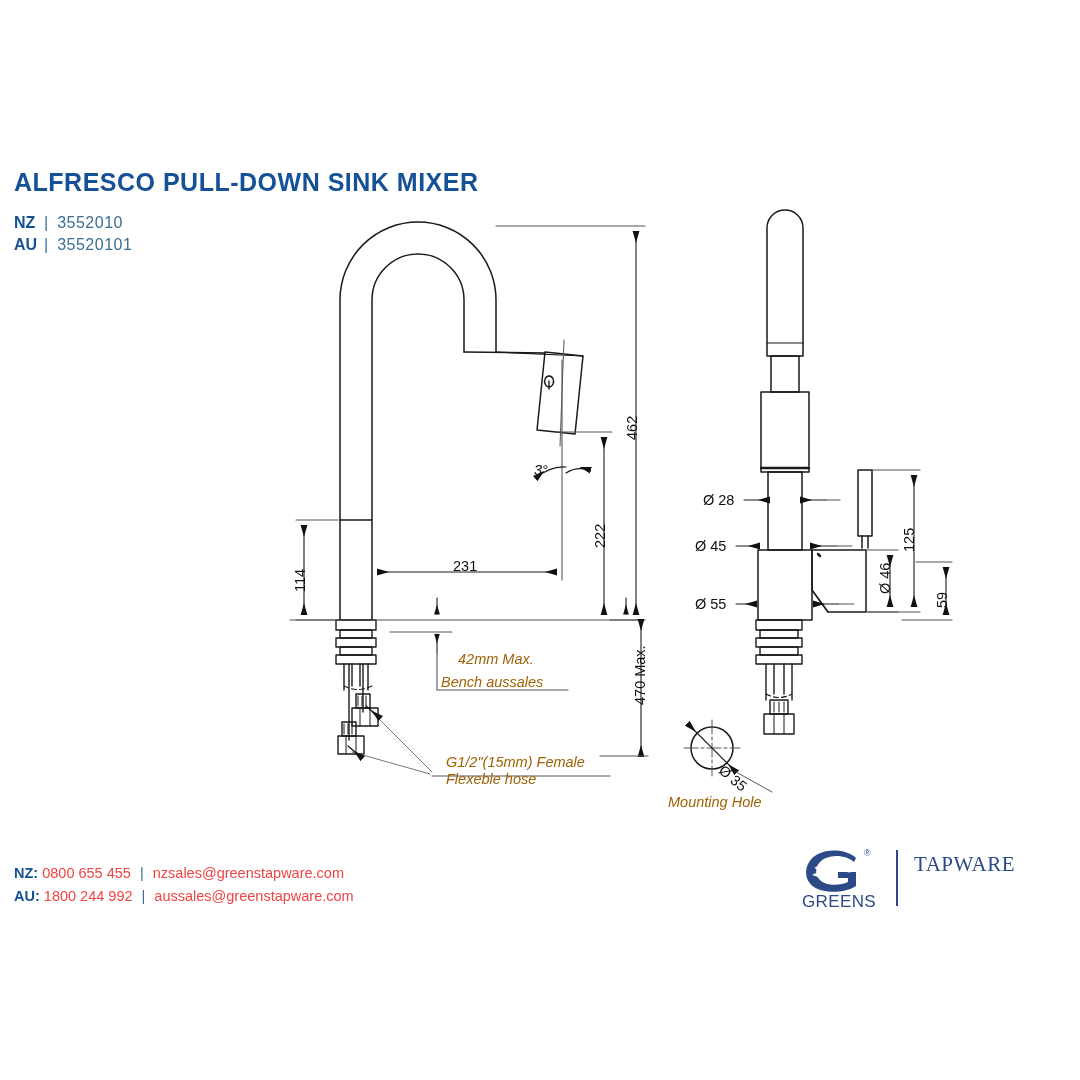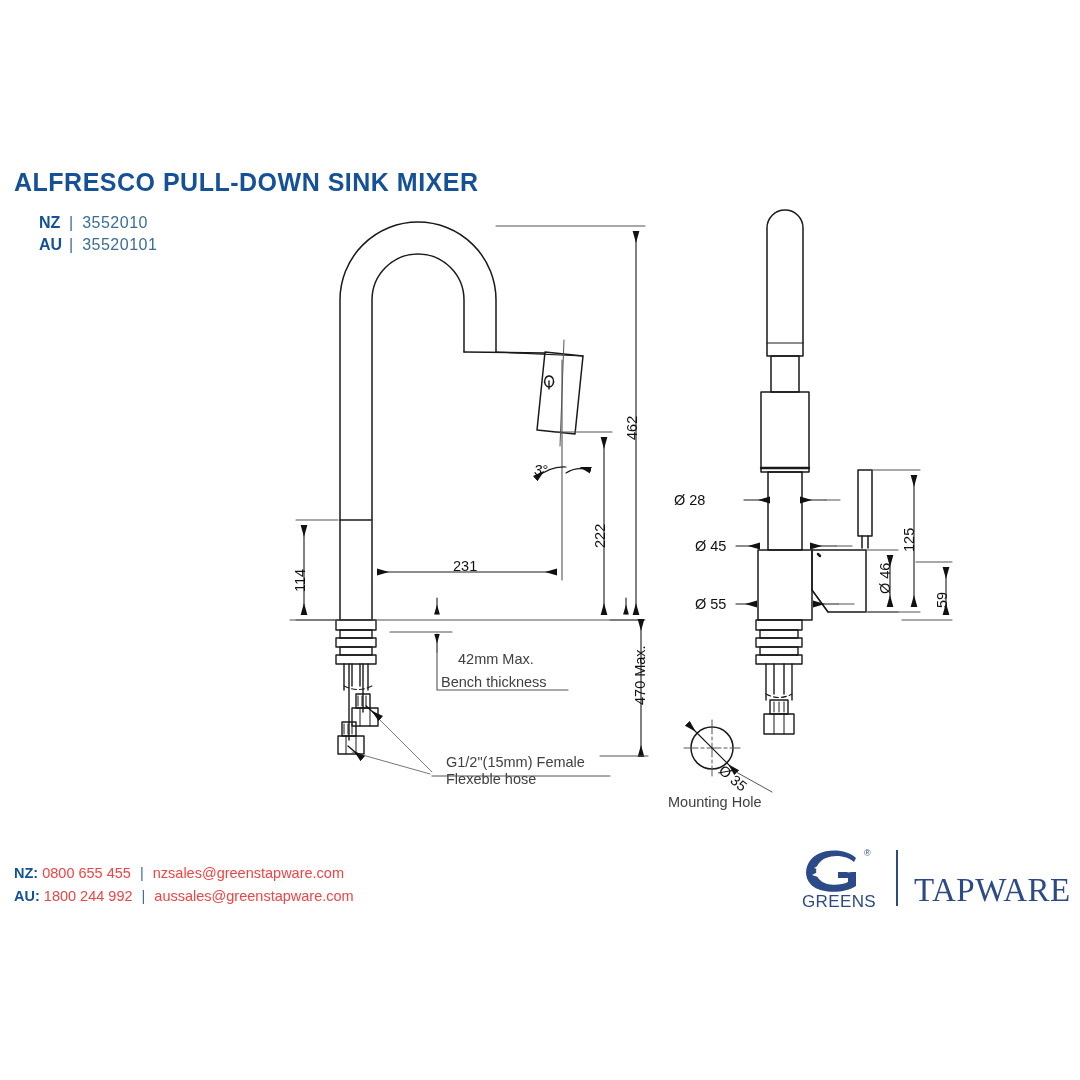--- a/index.html
+++ b/index.html
@@ -9,50 +9,50 @@
     overflow:hidden;position:relative;
   }
   #stage{position:absolute;inset:0;width:1080px;height:1080px;}
 
   
   .page-title{
     position:absolute;left:14px;top:168px;
     font-size:25px;font-weight:bold;letter-spacing:0.5px;
     color:#155197;white-space:nowrap;
   }
-  .codes{position:absolute;left:14px;top:212px;font-size:16px;line-height:22px;margin-left:25px;}
+  .codes{position:absolute;left:14px;top:212px;font-size:16px;line-height:22px;}
   .code-row{display:flex;align-items:baseline;white-space:nowrap;}
   .code-region{font-weight:bold;color:#155197;width:30px;display:inline-block;}
   .code-sep{color:#3A6E94;margin:0 9px 0 0;}
   .code-num{color:#3A6E94;letter-spacing:0.5px;text-align:center;}
 
   
   .footer-contact{position:absolute;left:14px;top:862px;font-size:14.5px;line-height:23px;}
   .fc-row{white-space:nowrap;}
   .fc-label{font-weight:bold;color:#155197;}
   .fc-text{color:#ef4444;}
   .fc-bar{color:#3A6E94;margin:0 5px;}
 
   .logo-wrap{position:absolute;left:800px;top:848px;width:270px;height:64px;}
   .logo-mark{position:absolute;left:0;top:0;width:72px;height:46px;}
   .logo-greens{
     position:absolute;left:0px;top:44px;width:78px;text-align:center;
     font-size:17px;font-weight:normal;color:#2C4A87;letter-spacing:0.4px;
   }
   .logo-div{position:absolute;left:96px;top:2px;width:2px;height:56px;background:#2C4A87;}
   .logo-tapware{
-    position:absolute;left:114px;top:24px;
-    font-size:33px;color:#2C4A87;letter-spacing:0.5px;font-family:"Liberation Serif",serif;
+    position:absolute;left:114px;top:4px;
+    font-size:21px;color:#2C4A87;letter-spacing:0.5px;font-family:"Liberation Serif",serif;
   }
   .logo-reg{position:absolute;left:64px;top:0px;font-size:9px;color:#2C4A87;}
 
   
   .dim{position:absolute;font-size:14.5px;color:#111;white-space:nowrap;font-family:"Liberation Sans",sans-serif;}
   .dim.v{transform-origin:0 0;transform:rotate(-90deg);}
-  .note{position:absolute;font-size:14.5px;color:#404040;white-space:nowrap;line-height:19px;}
+  .note{position:absolute;font-size:14.5px;color:#a16207;white-space:nowrap;line-height:19px;font-style:italic;}
   svg{position:absolute;left:0;top:0;overflow:visible;}
 </style>
 </head>
 <body>
 
 <div id="stage">
 
   <div class="page-title">ALFRESCO PULL-DOWN SINK MIXER</div>
 
   <div class="codes">
@@ -267,26 +267,26 @@
   </svg>
 
   <div class="dim v" style="left:624px;top:440px;">462</div>
   <div class="dim v" style="left:592px;top:548px;">222</div>
   <div class="dim" style="left:453px;top:558px;">231</div>
   <div class="dim v" style="left:292px;top:592px;">114</div>
   <div class="dim" style="left:534px;top:462px;font-style:italic;">3°</div>
   <div class="dim v" style="left:632px;top:705px;">470 Max.</div>
 
   <div class="note" style="left:458px;top:650px;">42mm Max.</div>
-  <div class="note" style="left:441px;top:673px;">Bench thickness</div>
+  <div class="note" style="left:441px;top:673px;">Bench aussales</div>
 
   <div class="note" style="left:446px;top:753px;">G1/2"(15mm) Female</div>
   <div class="note" style="left:446px;top:770px;">Flexeble hose</div>
 
-  <div class="dim" style="left:674px;top:492px;">Ø 28</div>
+  <div class="dim" style="left:703px;top:492px;">Ø 28</div>
   <div class="dim" style="left:695px;top:538px;">Ø 45</div>
   <div class="dim" style="left:695px;top:596px;">Ø 55</div>
   <div class="dim v" style="left:901px;top:552px;">125</div>
   <div class="dim v" style="left:877px;top:594px;">Ø 46</div>
   <div class="dim v" style="left:934px;top:608px;">59</div>
 
   <div class="dim" style="left:726px;top:762px;transform-origin:0 0;transform:rotate(40deg);">Ø 35</div>
   <div class="note" style="left:668px;top:793px;">Mounting Hole</div>
 
   <div class="footer-contact">

